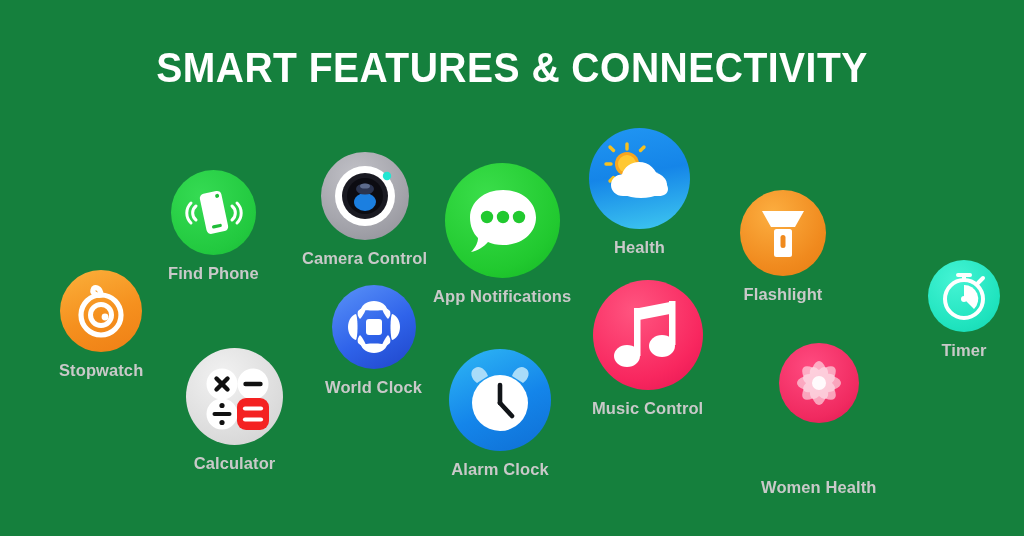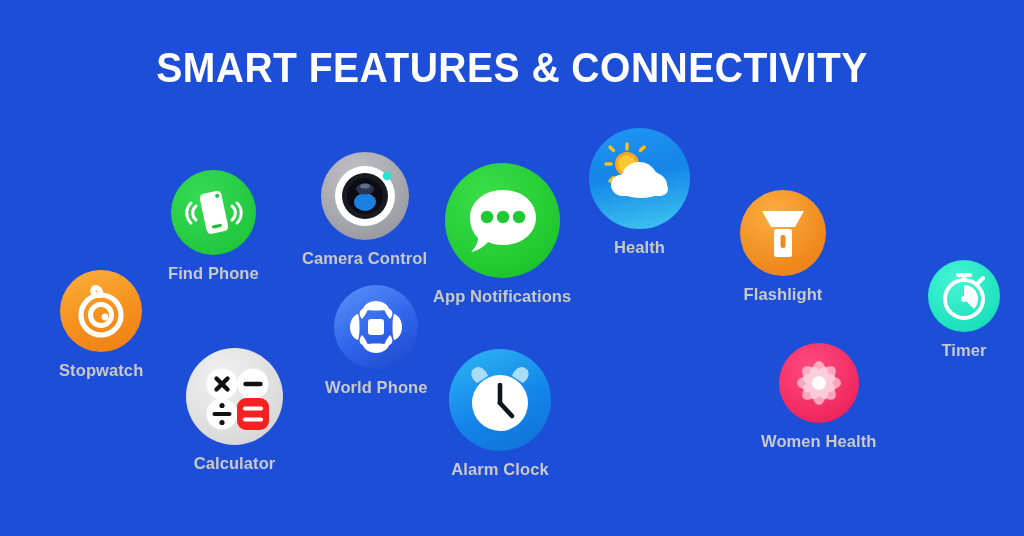--- a/index.html
+++ b/index.html
@@ -7,21 +7,21 @@
     padding: 0;
     background: #111111;
   }
   body {
     font-family: "Liberation Sans", sans-serif;
   }
   #stage {
     position: relative;
     width: 1024px;
     height: 536px;
-    background: #1d4ed8;
+    background: #15803d;
     overflow: hidden;
   }
   #page-title {
     position: absolute;
     top: 44px;
     left: 0;
     width: 1024px;
     text-align: center;
     color: #ffffff;
     font-family: "Liberation Sans", sans-serif;
@@ -149,21 +149,21 @@
           <path d="M42 68 C35 68 30 64 29 60 C33 58 51 58 55 60 C54 64 49 68 42 68Z"></path>
           <path d="M16 42 C16 35 20 30 24 29 C26 33 26 51 24 55 C20 54 16 49 16 42Z"></path>
           <path d="M68 42 C68 35 64 30 60 29 C58 33 58 51 60 55 C64 54 68 49 68 42Z"></path>
           <path d="M26 26 C29 23 33 21 35 21 C34 25 31 31 28 34 C26 32 25 29 26 26Z"></path>
           <path d="M58 26 C55 23 51 21 49 21 C50 25 53 31 56 34 C58 32 59 29 58 26Z"></path>
           <path d="M26 58 C29 61 33 63 35 63 C34 59 31 53 28 50 C26 52 25 55 26 58Z"></path>
           <path d="M58 58 C55 61 51 63 49 63 C50 59 53 53 56 50 C58 52 59 55 58 58Z"></path>
         </g>
       </svg>
     </span>
-    <span class="feature-label">World Phone</span>
+    <span class="feature-label">World Clock</span>
   </div>
 
   <div class="feature" style="left:433px; top:163px;justify-content:space-between;">
     <span class="icon-circle" style="width:115px;height:115px;background:radial-gradient(circle at 36% 28%,#3ade4a 0%,#21c92f 68%,#14b524 100%);">
       <svg viewBox="0 0 115 115">
         <path d="M58 27 C77 27 91 39 91 54.5 C91 70 77 82 58 82 C52 82 47 81 43 79 C39 84 32 88 26 89 C31 84 33 79 33 75 C28 70 25 63 25 54.5 C25 39 39 27 58 27Z" fill="#ffffff"></path>
         <circle cx="42" cy="54" r="6.2" fill="#21c92f"></circle>
         <circle cx="58" cy="54" r="6.2" fill="#21c92f"></circle>
         <circle cx="74" cy="54" r="6.2" fill="#21c92f"></circle>
       </svg>
@@ -202,33 +202,45 @@
           </g>
           <circle cx="38" cy="36" r="9" fill="#ffc832"></circle>
         </g>
         <path d="M34 68 C27 68 22 63 22 57 C22 51 27 46.5 33 46.5 C35 39 42 34 50 34 C60 34 68 41.5 69 51 C75 51.5 79 56 79 61 C79 65.5 75 68 70 68 Z" fill="#ffffff"></path>
         <ellipse cx="52" cy="56" rx="26" ry="14" fill="#ffffff"></ellipse>
       </svg>
     </span>
     <span class="feature-label">Health</span>
   </div>
 
+  <div class="feature" style="left:592px; top:280px;">
+    <span class="icon-circle" style="width:110px;height:110px;background:radial-gradient(circle at 38% 28%,#ff5580 0%,#f8275f 65%,#e31350 100%);">
+      <svg viewBox="0 0 110 110">
+        <path d="M46 28 L82 21 L82 33 L46 40 Z" fill="#ffffff"></path>
+        <rect x="41" y="28" width="6.5" height="48" fill="#ffffff"></rect>
+        <rect x="76" y="21" width="6.5" height="44" fill="#ffffff"></rect>
+        <ellipse cx="34" cy="76" rx="13" ry="11" fill="#ffffff"></ellipse>
+        <ellipse cx="69" cy="66" rx="13" ry="11" fill="#ffffff"></ellipse>
+      </svg>
+    </span>
+    <span class="feature-label">Music Control</span>
+  </div>
 
   <div class="feature" style="left:740px; top:190px;">
     <span class="icon-circle" style="width:86px;height:86px;background:radial-gradient(circle at 38% 28%,#fcae40 0%,#f08a1e 65%,#e67c12 100%);">
       <svg viewBox="0 0 86 86">
         <path d="M22 21 L64 21 L55 37 L31 37 Z" fill="#ffffff"></path>
         <rect x="34" y="39" width="18" height="28" rx="2.5" fill="#ffffff"></rect>
         <rect x="40.5" y="45" width="5" height="13" rx="2.5" fill="#f08a1e"></rect>
       </svg>
     </span>
     <span class="feature-label">Flashlight</span>
   </div>
 
-  <div class="feature" style="left:761px; top:343px;">
+  <div class="feature" style="left:761px; top:343px;gap:46px;">
     <span class="icon-circle" style="width:80px;height:80px;background:radial-gradient(circle at 40% 30%,#ff4b80 0%,#f02a60 68%,#db1650 100%);">
       <svg viewBox="0 0 80 80">
         <g fill="#ffffff" opacity="0.55">
           <ellipse cx="40" cy="40" rx="9" ry="22"></ellipse>
           <ellipse cx="40" cy="40" rx="9" ry="22" transform="rotate(45 40 40)"></ellipse>
           <ellipse cx="40" cy="40" rx="9" ry="22" transform="rotate(90 40 40)"></ellipse>
           <ellipse cx="40" cy="40" rx="9" ry="22" transform="rotate(135 40 40)"></ellipse>
         </g>
         <g fill="#ffffff" opacity="0.42">
           <ellipse cx="40" cy="40" rx="7" ry="17" transform="rotate(22 40 40)"></ellipse>

